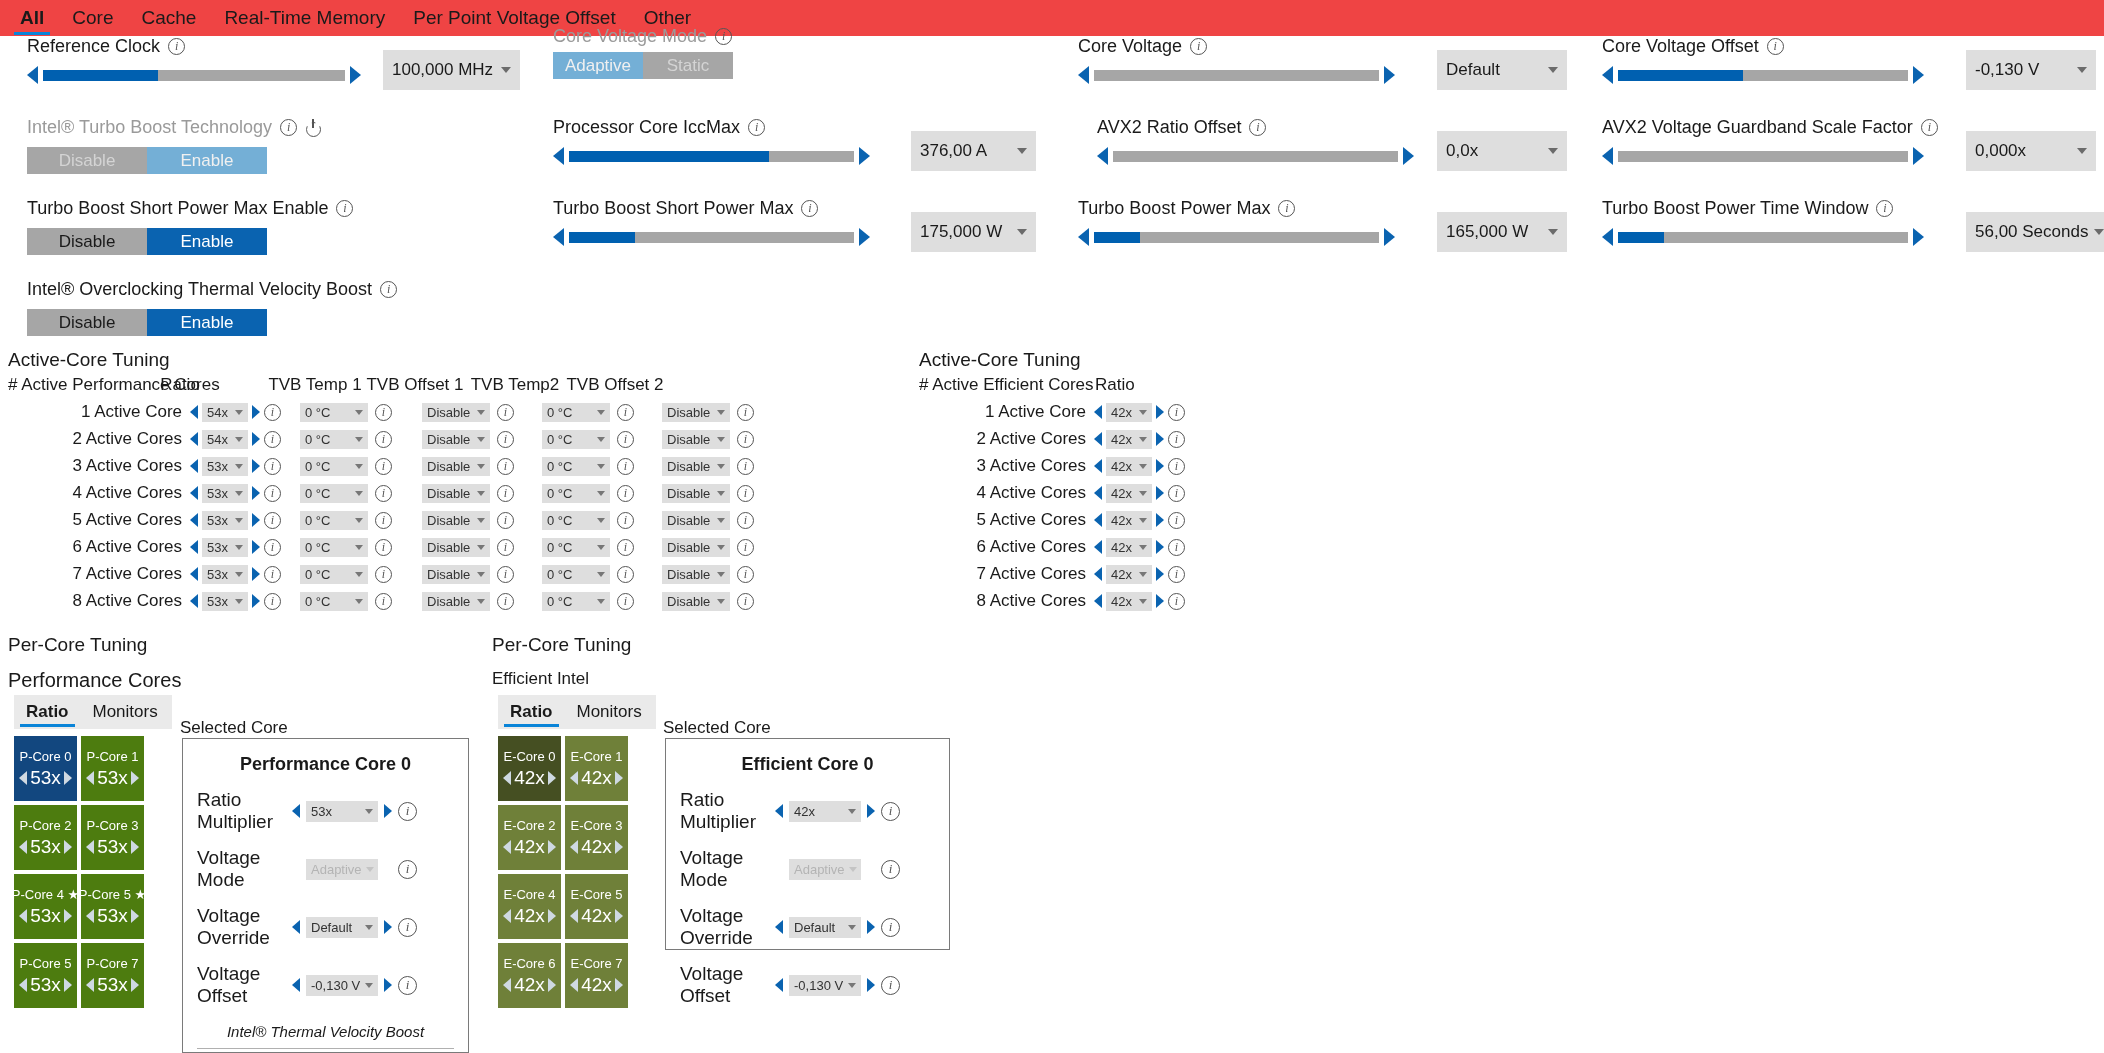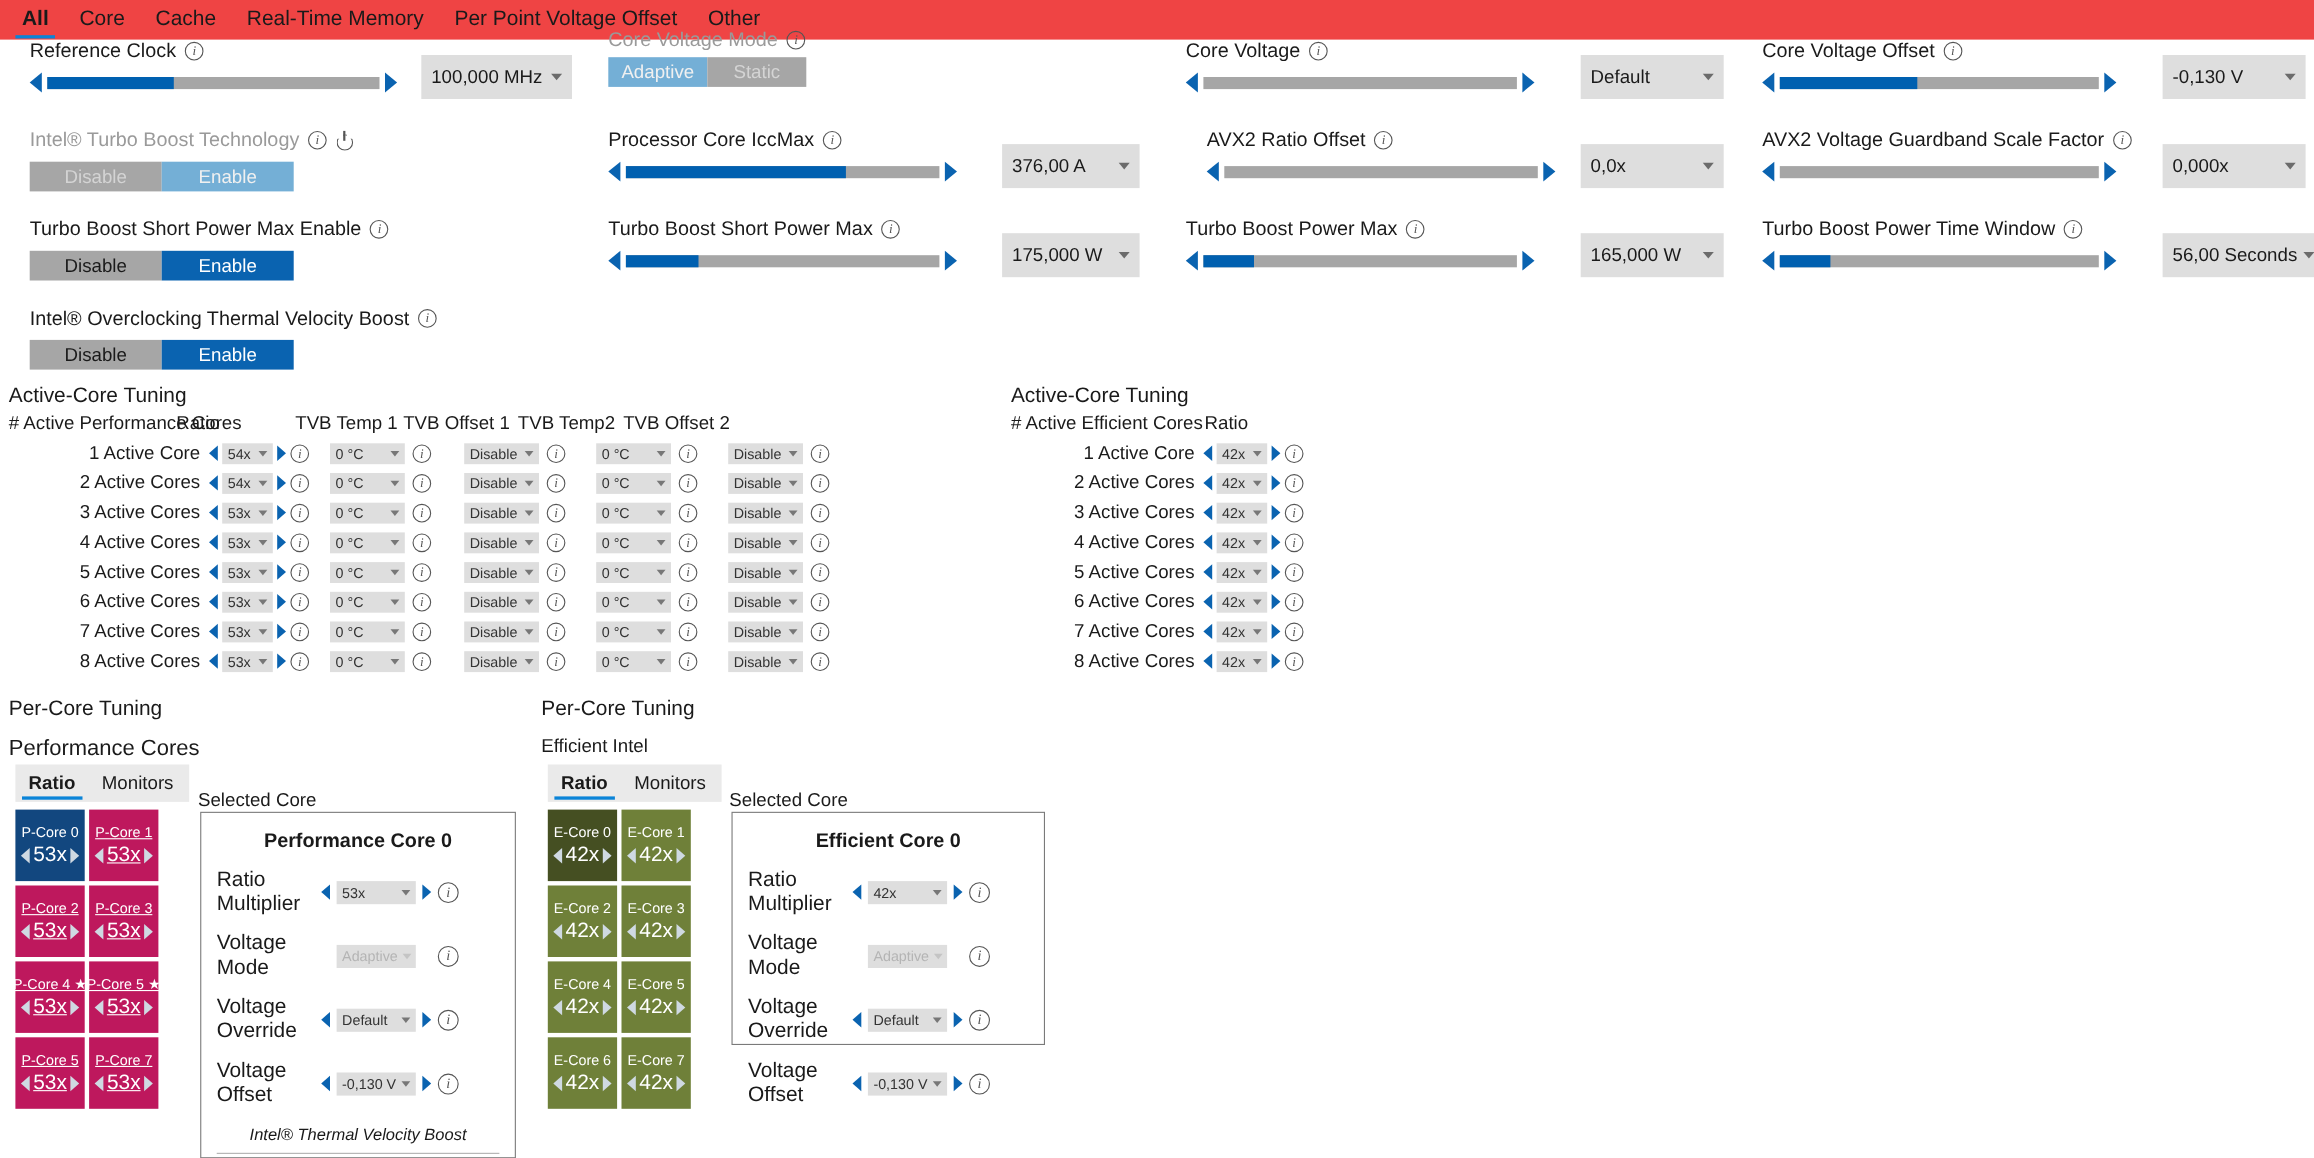--- a/index.html
+++ b/index.html
@@ -101,21 +101,21 @@
   .tabsmall > div.act{ font-weight:bold; }
   .tabsmall > div.act::after{ content:""; position:absolute; left:6px; right:6px; bottom:2px; height:3px; background:#0a84d8; }
 
   .tile{ width:63px; height:65px; display:flex; flex-direction:column;
     align-items:center; justify-content:center; color:#fff; cursor:pointer; }
   .tile .tname{ font-size:13px; margin-bottom:3px; white-space:nowrap; }
   .tile .trow{ display:flex; align-items:center; gap:3px; font-size:19px; }
   .tile .ta{ width:0;height:0; flex:none; }
   .tile .ta.l{ border-top:7px solid transparent;border-bottom:7px solid transparent;border-right:8px solid #cfd9e2; }
   .tile .ta.r{ border-top:7px solid transparent;border-bottom:7px solid transparent;border-left:8px solid #cfd9e2; }
-  .p-on{ background:#be185d;text-decoration:underline; } .p-sel{ background:#12477f; }
+  .p-on{ background:#4d7c0f; } .p-sel{ background:#12477f; }
   .e-on{ background:#6f8039; } .e-sel{ background:#454f22; }
 
   
   .panel{ position:absolute; border:1.6px solid #7a7a7a; background:#fff; }
   .panel .ptitle{ text-align:center; font-weight:bold; font-size:18px; margin-top:15px; }
   .prow{ display:flex; align-items:center; margin-top:14px; padding-left:14px; }
   .prow .plbl{ font-size:19px; width:95px; flex:none; }
   .prow .pctl{ display:flex; align-items:center; gap:6px; }
   .pcombo{ width:72px; height:21px; }
   .psub{ text-align:center; font-size:15px; margin-top:16px;font-style:italic; }

